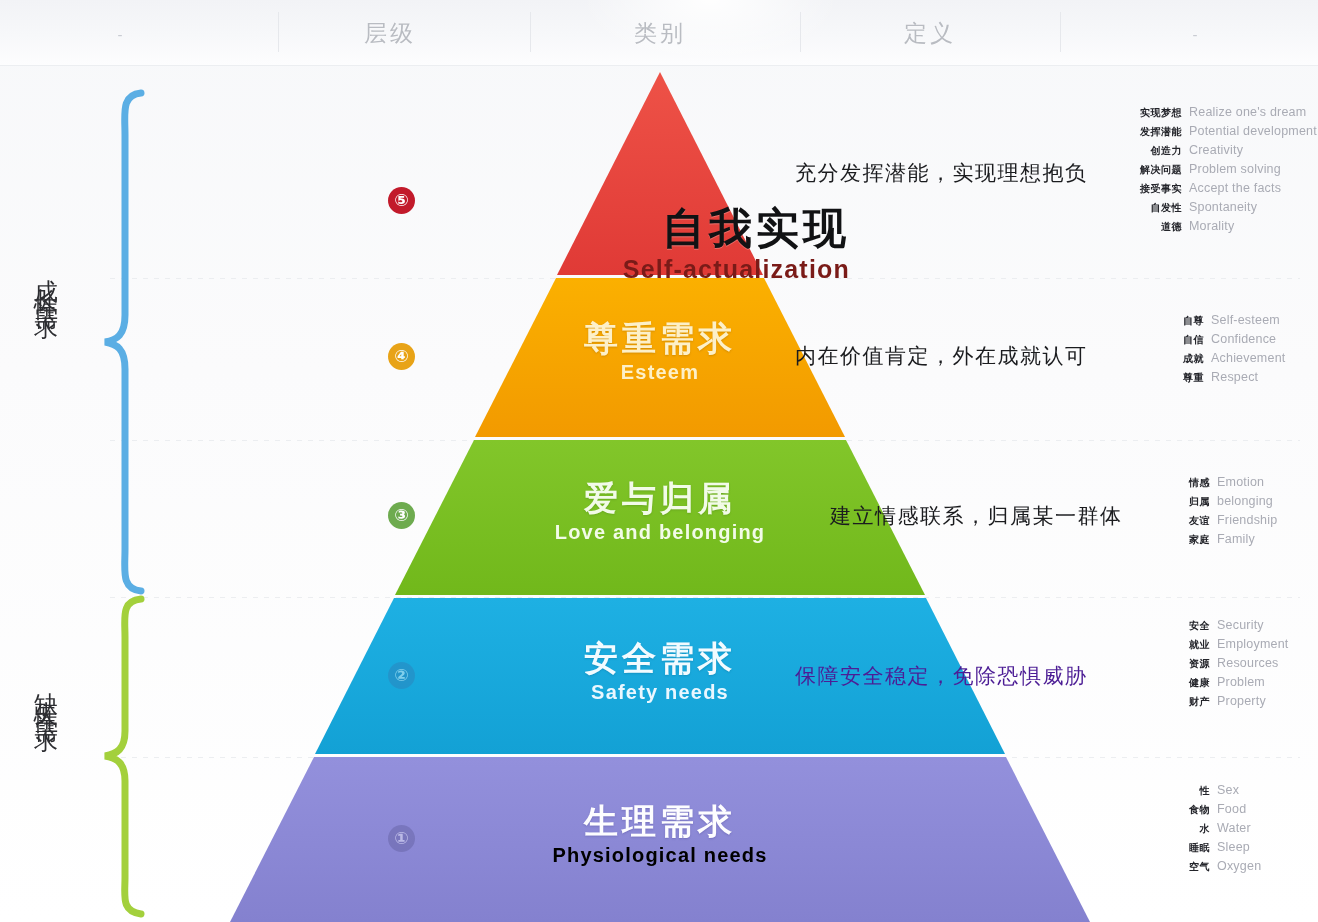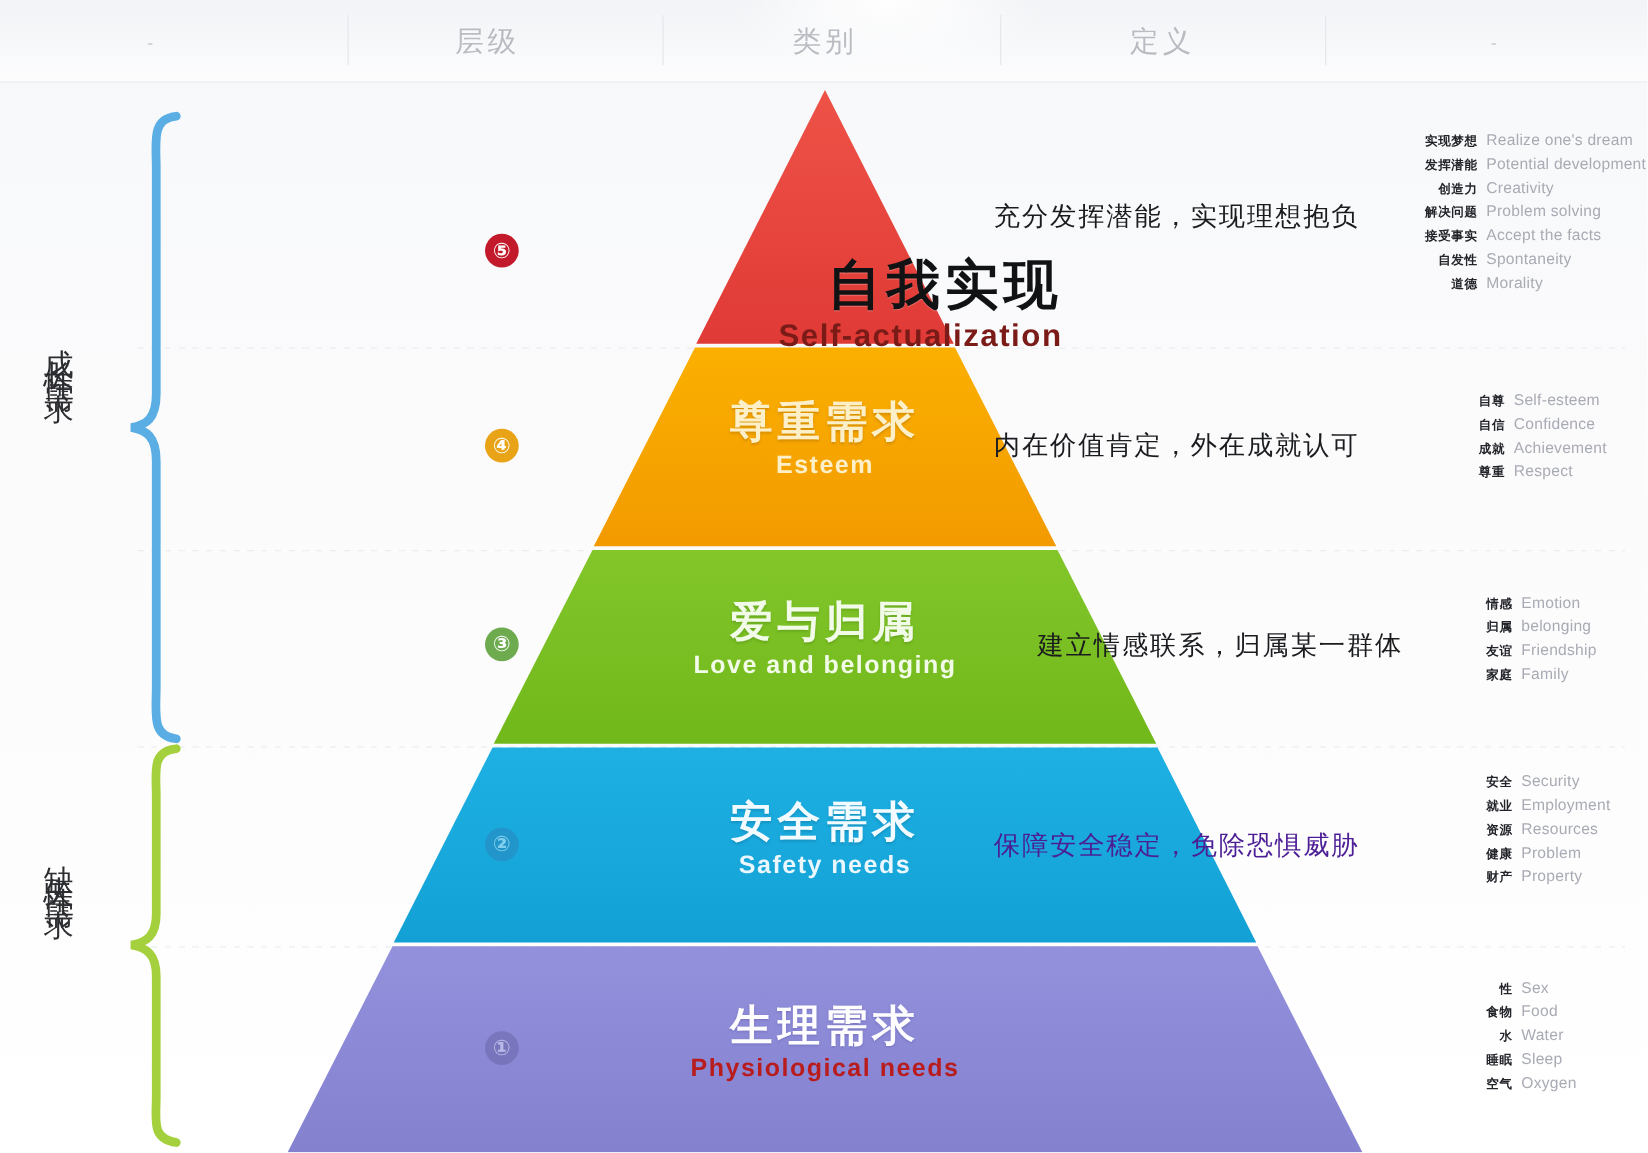--- a/index.html
+++ b/index.html
@@ -61,21 +61,21 @@
 
   .l5 .lvl-cn{color:#111214;font-size:43px;text-shadow:0 1px 0 rgba(255,255,255,.25);}
   .l5 .lvl-en{color:#7a1b18;font-size:25px;}
   .l4 .lvl-cn{color:#fdf0c8;text-shadow:0 1px 2px rgba(150,95,0,.35);}
   .l4 .lvl-en{color:#fdf0c8;}
   .l3 .lvl-cn{color:#f2fbe8;text-shadow:0 1px 2px rgba(60,110,20,.28);}
   .l3 .lvl-en{color:#f2fbe8;}
   .l2 .lvl-cn{color:#f2fbff;text-shadow:0 1px 2px rgba(10,90,130,.28);}
   .l2 .lvl-en{color:#eaf7ff;}
   .l1 .lvl-cn{color:#fdfdff;text-shadow:0 1px 2px rgba(60,55,130,.28);}
-  .l1 .lvl-en{color:#b91c1c;}
+  .l1 .lvl-en{color:#000000;}
 
   
   .defn{
     position:absolute;font-size:21px;color:#1b1c1f;letter-spacing:1.5px;
     white-space:nowrap;font-weight:normal;
   }
   .defn.ondark{color:#4c1d95;}
 
   
   .kw{position:absolute;width:215px;}

